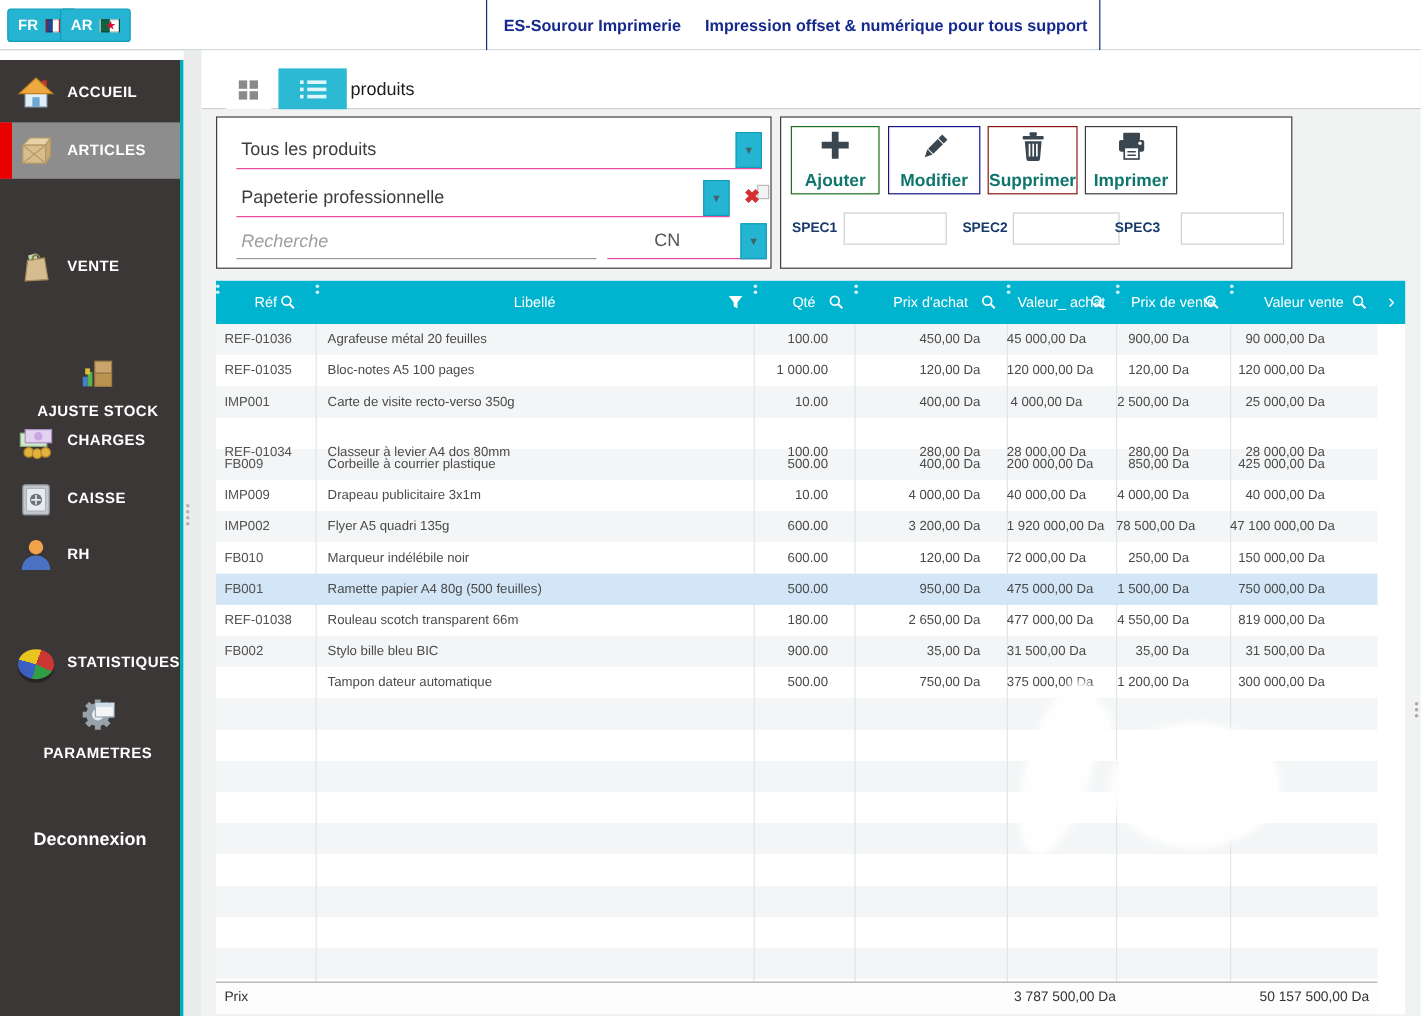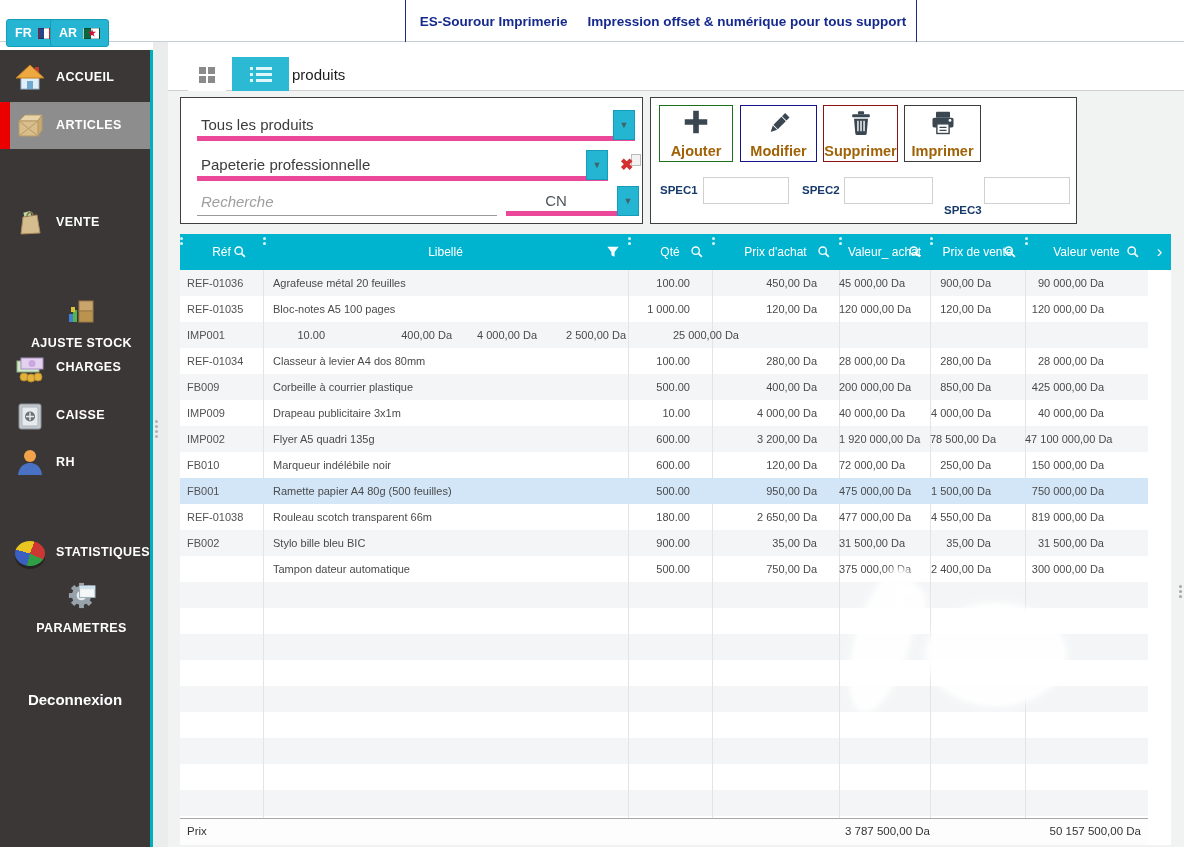--- a/index.html
+++ b/index.html
@@ -2,21 +2,21 @@
 <html><head>
 <meta charset="utf-8">
 <style>
   * { margin:0; padding:0; box-sizing:border-box; }
   html,body { width:1184px; height:847px; }
   body { position:relative; font-family:"Liberation Sans",sans-serif; background:#ffffff; overflow:hidden; }
 
   
   #topbar { position:absolute; left:0; top:0; width:1184px; height:42px; background:#fff; border-bottom:1px solid #c6d0d4; }
   .lang-btn { position:absolute; top:7px; height:28px; display:flex; align-items:center; gap:6px; padding:0 8px;
-              background:#25b5d2; border:1px solid #149db8; border-radius:3px; color:#fff; font-weight:bold; font-size:12.5px; cursor:pointer;margin-top:12px; }
+              background:#25b5d2; border:1px solid #149db8; border-radius:3px; color:#fff; font-weight:bold; font-size:12.5px; cursor:pointer; }
   #btn-fr { left:6px; } #btn-ar { left:50px; }
   .flag { width:17px; height:11px; border:1px solid rgba(0,0,0,.25); position:relative; }
   .flag-fr { background:linear-gradient(90deg,#21468b 0 33%,#fff 33% 66%,#e31b23 66% 100%); }
   .flag-dz { background:linear-gradient(90deg,#0a6640 0 50%,#fff 50% 100%); }
   .flag-dz span { position:absolute; left:4px; top:-1px; color:#d21034; font-size:9px; line-height:11px; }
   .topbar-divider { position:absolute; top:0; width:1px; height:42px; background:#1a2a80; }
   #divider-1 { left:405px; } #divider-2 { left:916px; }
   #topbar-title { position:absolute; left:415px; top:0; width:496px; height:42px; display:flex; align-items:center; justify-content:center; gap:20px;
                   color:#16298c; font-weight:bold; font-size:13.5px; white-space:nowrap; }
 
@@ -46,51 +46,51 @@
   .grid-icon span { background:#8a8a8a; }
   #list-tab { position:absolute; left:64px; top:15px; width:57px; height:34px; background:#2cb9d4; display:flex; flex-direction:column; gap:3px;
               align-items:center; justify-content:center; cursor:pointer; }
   .li-row { display:flex; gap:3px; align-items:center; }
   .li-dot { width:3px; height:3px; background:#dff6fa; }
   .li-bar { width:16px; height:3px; background:#dff6fa; }
   #tab-title { position:absolute; left:124px; top:15px; height:34px; display:flex; align-items:center; font-size:15px; color:#1c1c1c; }
 
   
   #filter-box { position:absolute; left:12px; top:55px; width:463px; height:127px; background:#fff; border:1px solid #3f3f3f; }
-  .combo { position:absolute; border-bottom:5px solid #ec4899; }
+  .combo { position:absolute; border-bottom:1px solid #ec4899; }
   .combo-text { position:absolute; left:4px; top:0; height:30px; line-height:30px; font-size:15px; color:#3c3c3c; white-space:nowrap; }
   .dd-btn { position:absolute; right:0; top:0; width:22px; height:30px; background:#23b5d1; border:1px solid #149db8;
             display:flex; align-items:center; justify-content:center; color:#40626b; font-size:9px; cursor:pointer; }
   #combo-products { left:16px; top:12px; width:438px; height:31px; }
   #combo-category { left:16px; top:52px; width:411px; height:31px; }
   #clear-category { position:absolute; left:438px; top:56px; width:22px; height:22px; cursor:pointer; }
   #clear-category .page { position:absolute; right:0; top:0; width:10px; height:12px; background:#f2f2f2; border:1px solid #bbb; }
   #clear-category .xx { position:absolute; left:1px; top:2px; color:#d32f2f; font-size:16px; font-weight:bold; line-height:18px; }
   #search-input { position:absolute; left:16px; top:90px; width:300px; height:28px; border:none; border-bottom:1px solid #9a9a9a;
                   font-family:"Liberation Sans",sans-serif; font-size:15px; font-style:italic; color:#555; outline:none; padding-left:4px; background:transparent; }
   #search-input::placeholder { color:#9e9e9e; font-style:italic; }
   #combo-mode { left:325px; top:88px; width:133px; height:30px; }
   #combo-mode .combo-text { left:0; width:100px; text-align:center; color:#50555a; }
 
   
   #buttons-box { position:absolute; left:482px; top:55px; width:427px; height:127px; background:#fff; border:1px solid #3f3f3f; }
   .tool-btn { position:absolute; top:7px; height:57px; background:#fff; display:flex; flex-direction:column; align-items:center;
               justify-content:flex-end; padding-bottom:1px; cursor:pointer; }
   .tool-btn .tb-icon { margin-bottom:1px; }
-  .tool-btn .tb-label { color:#a16207; font-weight:bold; font-size:14.5px; line-height:18px; }
+  .tool-btn .tb-label { color:#0f766e; font-weight:bold; font-size:14.5px; line-height:18px; }
   #btn-add    { left:8px;   width:74px; border:1px solid #1b6e1b; }
   #btn-edit   { left:89px;  width:77px; border:1px solid #14148c; }
   #btn-delete { left:172px; width:75px; border:1px solid #8c1414; }
   #btn-print  { left:253px; width:77px; border:1px solid #3c3c3c; }
   .spec-label { position:absolute; top:86px; color:#173a6b; font-weight:bold; font-size:11.5px; }
   .spec-input { position:absolute; top:79px; height:27px; border:1px solid #d0d0d0; background:#fff; outline:none;
                 font-family:"Liberation Sans",sans-serif; font-size:12px; padding:0 4px; }
   #spec1-label { left:9px; }   #spec1-input { left:52px;  width:86px; }
   #spec2-label { left:151px; } #spec2-input { left:193px; width:89px; }
-  #spec3-label { left:293px;margin-top:20px; } #spec3-input { left:333px; width:86px; }
+  #spec3-label { left:278px; } #spec3-input { left:333px; width:86px; }
 
   
   #table-header { position:absolute; left:12px; top:192px; width:991px; height:36px; background:#00b4cf; display:flex; color:#fff; font-size:12px; }
   .hcell { position:relative; height:36px; display:flex; align-items:center; justify-content:center; cursor:pointer; }
   .hcell .hlabel { white-space:nowrap; }
   .hcell .h-icon { position:absolute; right:8px; top:11px; }
   .hcell.col0 .h-icon { right:16px; }
   .hdot { position:absolute; left:0px; top:3px; width:3px; height:3px; border-radius:50%; background:rgba(255,255,255,.85);
           box-shadow:0 5px 0 rgba(255,255,255,.85); }
   #hchevron { width:23px; height:36px; display:flex; align-items:center; justify-content:center; font-size:17px; color:#fff; cursor:pointer; }
@@ -448,27 +448,28 @@
           <div class="col0">REF-01035</div>
           <div class="col1">Bloc-notes A5 100 pages</div>
           <div class="col2">1 000.00</div>
           <div class="col3">120,00 Da</div>
           <div class="col4">120 000,00 Da</div>
           <div class="col5">120,00 Da</div>
           <div class="col6">120 000,00 Da</div>
         </div>
         <div class="trow" style="top: 52px;">
           <div class="col0">IMP001</div>
+          <div class="col1">Carte de visite recto-verso 350g</div>
           <div class="col2">10.00</div>
           <div class="col3">400,00 Da</div>
           <div class="col4">4 000,00 Da</div>
           <div class="col5">2 500,00 Da</div>
           <div class="col6">25 000,00 Da</div>
         </div>
-        <div class="trow" style="top: 78px;">
+        <div class="trow" style="top: 94px;">
           <div class="col0">REF-01034</div>
           <div class="col1">Classeur à levier A4 dos 80mm</div>
           <div class="col2">100.00</div>
           <div class="col3">280,00 Da</div>
           <div class="col4">28 000,00 Da</div>
           <div class="col5">280,00 Da</div>
           <div class="col6">28 000,00 Da</div>
         </div>
         <div class="trow" style="top: 104px;">
           <div class="col0">FB009</div>
@@ -532,21 +533,21 @@
           <div class="col4">31 500,00 Da</div>
           <div class="col5">35,00 Da</div>
           <div class="col6">31 500,00 Da</div>
         </div>
         <div class="trow" style="top: 286px;">
           <div class="col0"></div>
           <div class="col1">Tampon dateur automatique</div>
           <div class="col2">500.00</div>
           <div class="col3">750,00 Da</div>
           <div class="col4">375 000,00 Da</div>
-          <div class="col5">2 400,00 Da</div>
+          <div class="col5">1 200,00 Da</div>
           <div class="col6">300 000,00 Da</div>
         </div>
       </div>
     <div class="footer-mask"></div>
     <div id="somme-row">
       <span id="somme-label">Prix</span>
       <span id="somme-total-achat">3 787 500,00 Da</span>
       <span id="somme-total-vente">50 157 500,00 Da</span>
     </div>
   </div>

